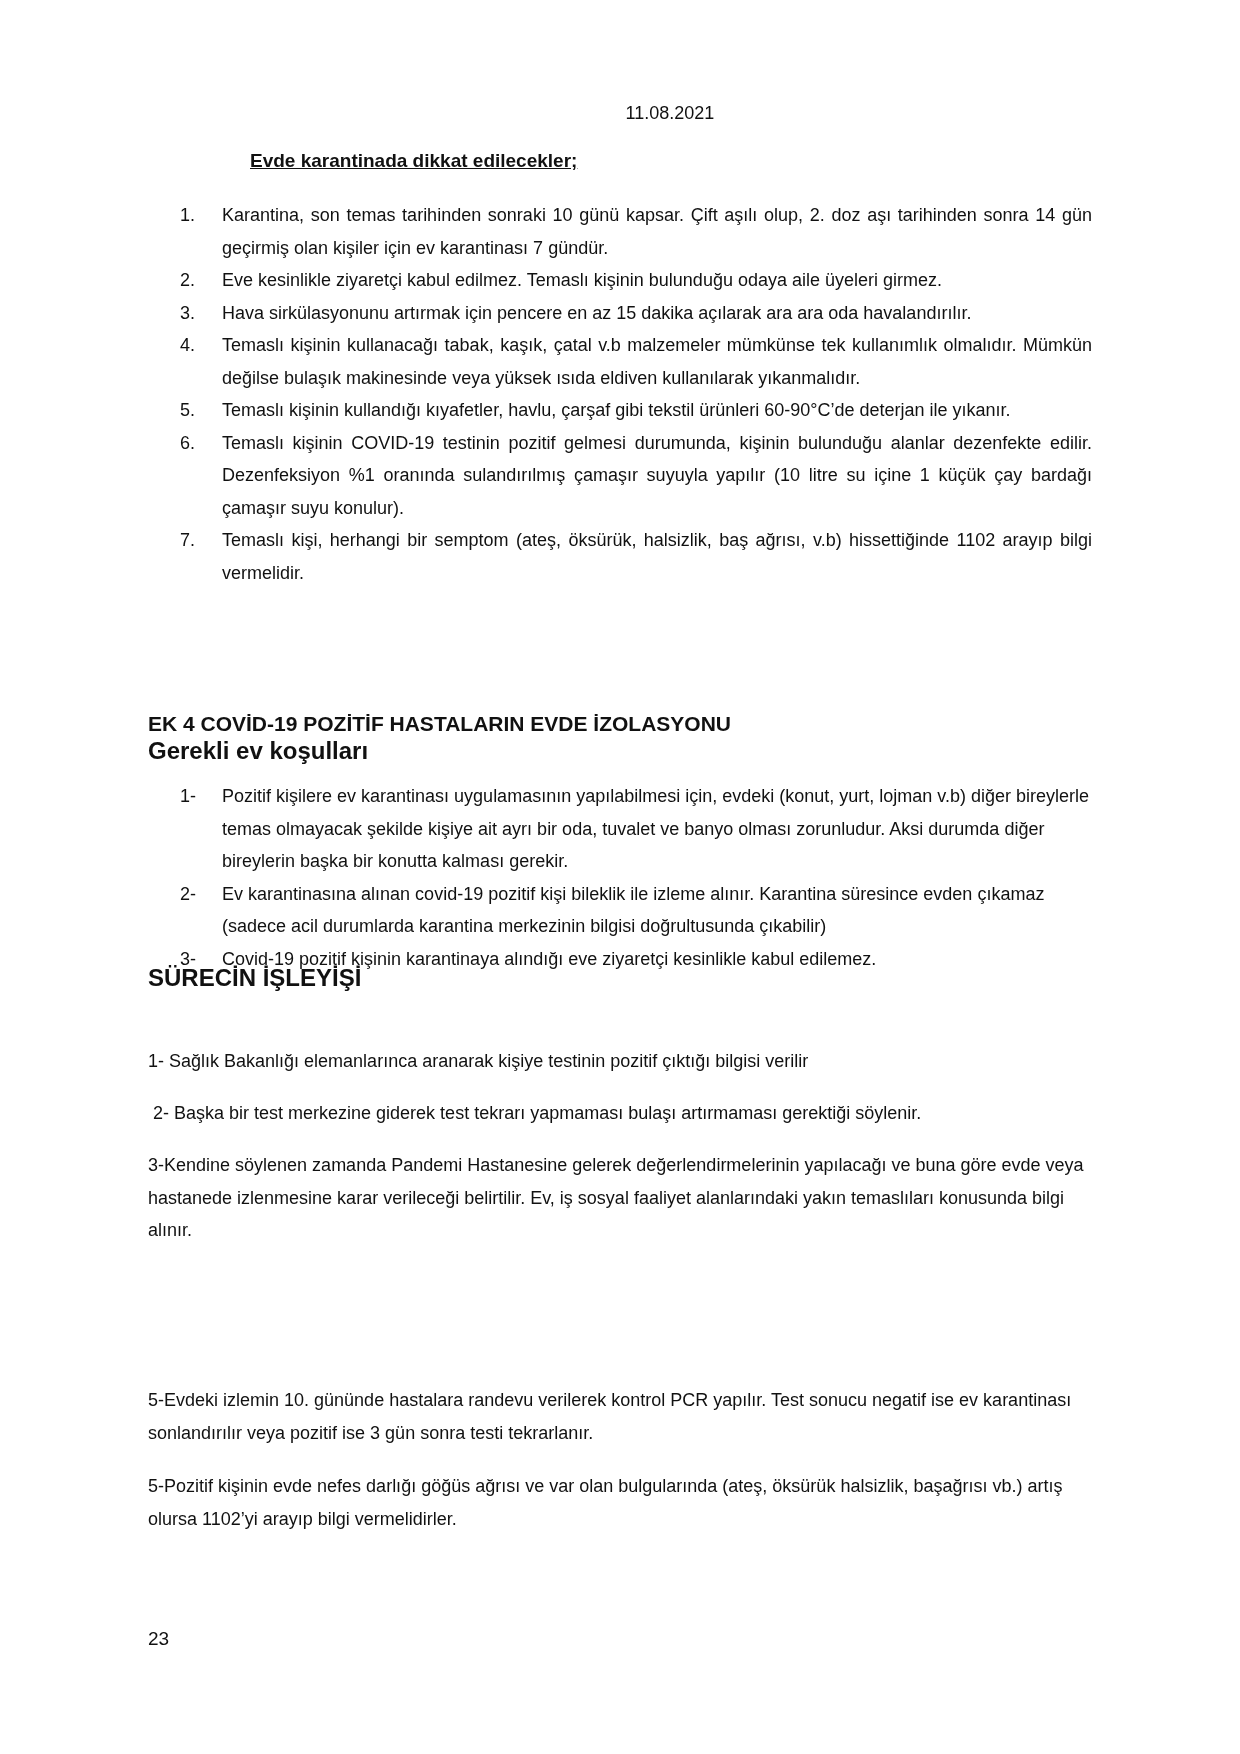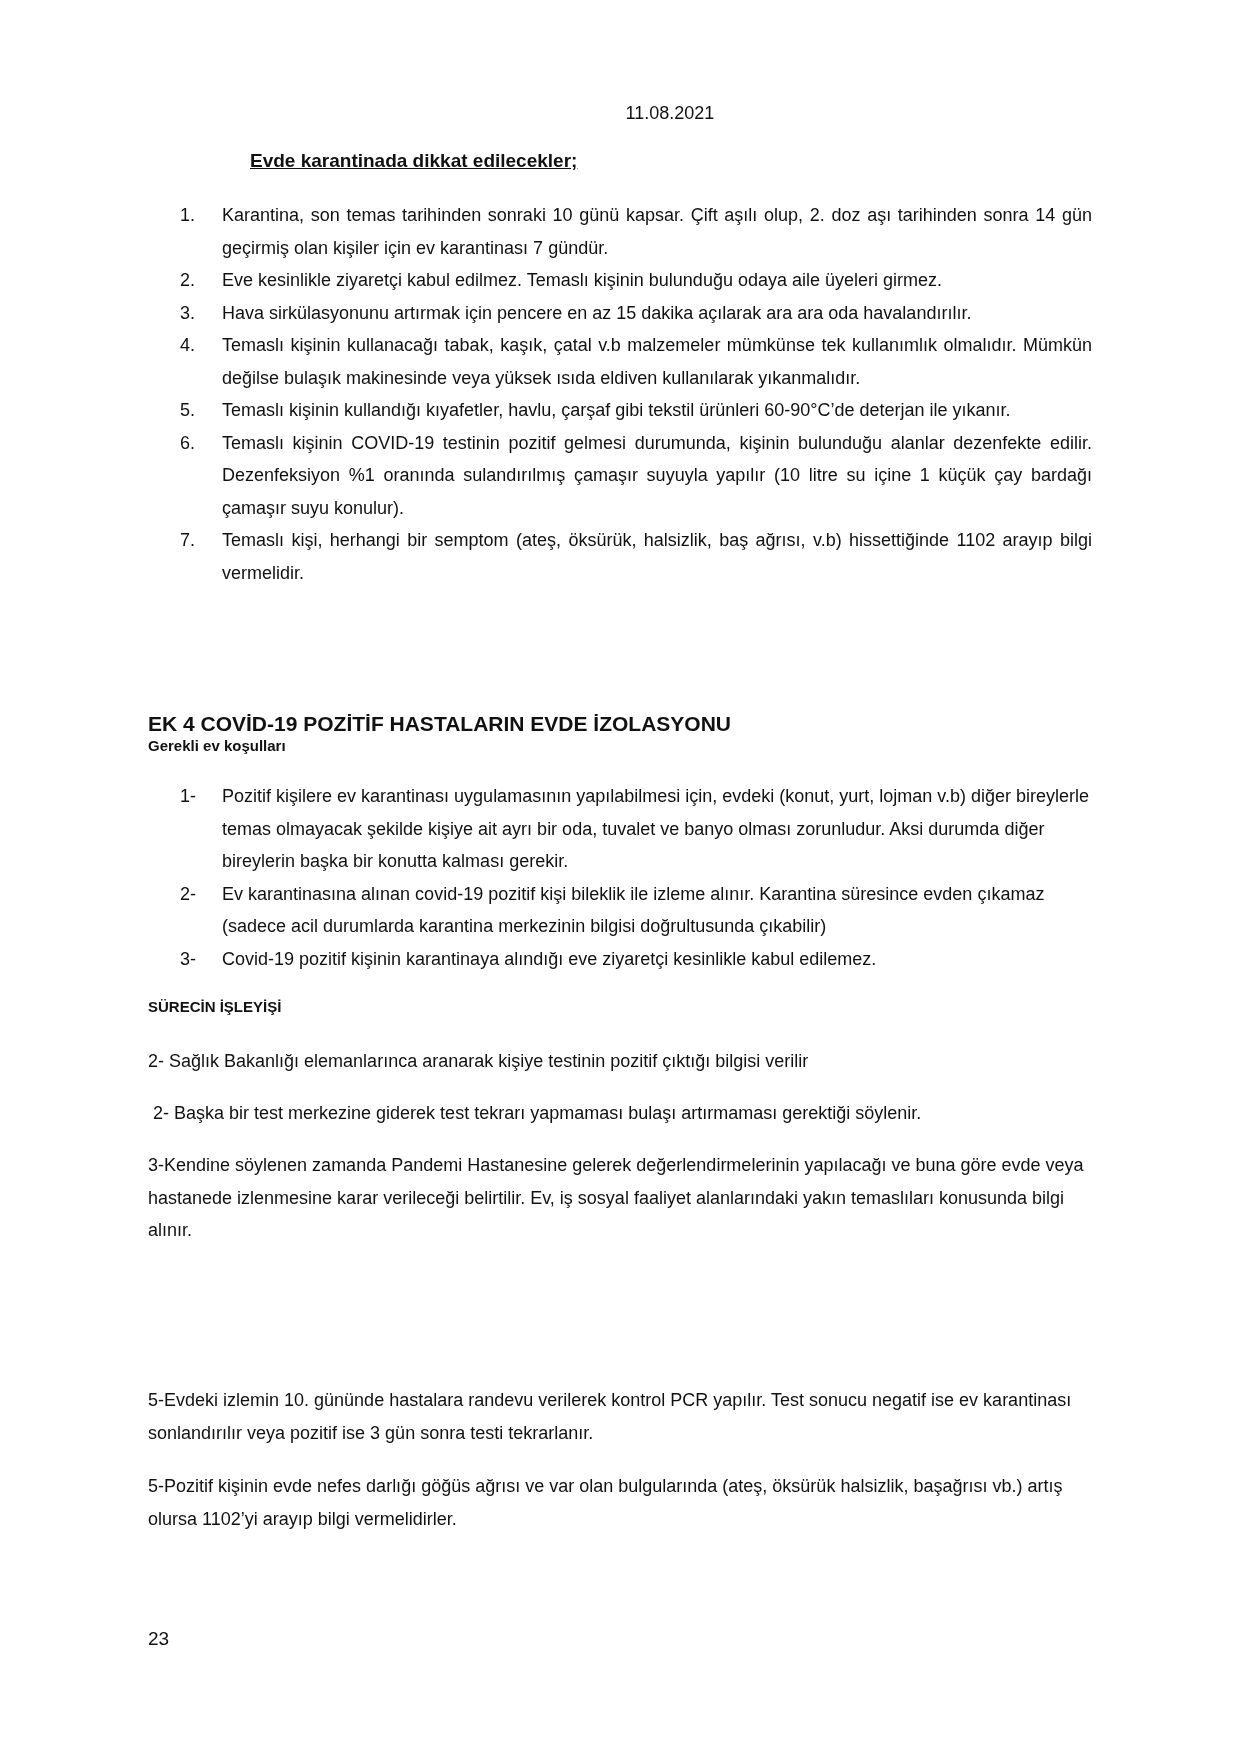--- a/index.html
+++ b/index.html
@@ -9,21 +9,21 @@
   .date { position: absolute; top: 103px; left: 0; width: 1240px; text-align: center;
           font-size: 18px; margin-left: 50px; }
   .subtitle-top { position: absolute; top: 150px; left: 222px; font-size: 19px; font-weight: bold;
                   text-decoration: underline; margin-left: 28px; }
   .numlist { position: absolute; left: 180px; width: 912px; margin: 0; padding: 0; list-style: none;
              font-size: 18px; line-height: 32.5px; }
   .numlist li { display: flex; }
   .numlist .num { width: 42px; flex-shrink: 0; }
   .numlist .txt { flex: 1; text-align: justify; }
   .h1 { position: absolute; left: 148px; font-size: 21px; font-weight: bold; margin-top: 32px; }
-  .h2 { position: absolute; left: 148px; font-size: 15px; font-weight: bold; }
+  .h2 { position: absolute; left: 148px; font-size: 24px; font-weight: bold; }
   .para { position: absolute; left: 148px; width: 950px; font-size: 18px; line-height: 32.5px; margin: 0; }
   .pagenum { position: absolute; left: 148px; top: 1628px; font-size: 19px; }
 </style>
 </head>
 <body>
 
 <div class="page">
 
   <div class="date">11.08.2021</div>
 
@@ -72,22 +72,22 @@
     <li>
         <span class="num">2-</span>
         <span class="txt" style="text-align:left">Ev karantinasına alınan covid-19 pozitif kişi bileklik ile izleme alınır. Karantina süresince evden çıkamaz  (sadece acil durumlarda karantina merkezinin bilgisi doğrultusunda çıkabilir)</span>
       </li>
     <li>
         <span class="num">3-</span>
         <span class="txt" style="text-align:left">Covid-19 pozitif kişinin karantinaya alındığı eve ziyaretçi kesinlikle kabul edilemez.</span>
       </li>
   </ol>
 
-  <div class="h2" style="top:998px;">SÜRECİN İŞLEYİŞİ</div>
+  <div class="h2" style="top:964px;">SÜRECİN İŞLEYİŞİ</div>
 
-  <p class="para" style="top:1045px;">2- Sağlık Bakanlığı elemanlarınca aranarak kişiye testinin pozitif çıktığı bilgisi verilir</p>
+  <p class="para" style="top:1045px;">1- Sağlık Bakanlığı elemanlarınca aranarak kişiye testinin pozitif çıktığı bilgisi verilir</p>
   <p class="para" style="top:1097px; white-space:pre;"> 2- Başka bir test merkezine giderek test tekrarı yapmaması bulaşı artırmaması gerektiği söylenir.</p>
   <p class="para" style="top:1149px;">3-Kendine söylenen zamanda Pandemi Hastanesine gelerek değerlendirmelerinin yapılacağı ve buna göre evde veya hastanede izlenmesine karar verileceği belirtilir. Ev, iş sosyal faaliyet alanlarındaki yakın temaslıları konusunda bilgi alınır.</p>
   <p class="para" style="top:1384px;">5-Evdeki izlemin 10. gününde hastalara randevu verilerek kontrol PCR yapılır. Test sonucu negatif ise ev karantinası sonlandırılır veya pozitif ise 3 gün sonra testi tekrarlanır.</p>
   <p class="para" style="top:1470px;">5-Pozitif kişinin evde nefes darlığı göğüs ağrısı ve var olan bulgularında (ateş, öksürük halsizlik, başağrısı vb.) artış olursa 1102’yi arayıp bilgi vermelidirler.</p>
 
   <div class="pagenum">23</div>
 </div>
 
 </body></html>

